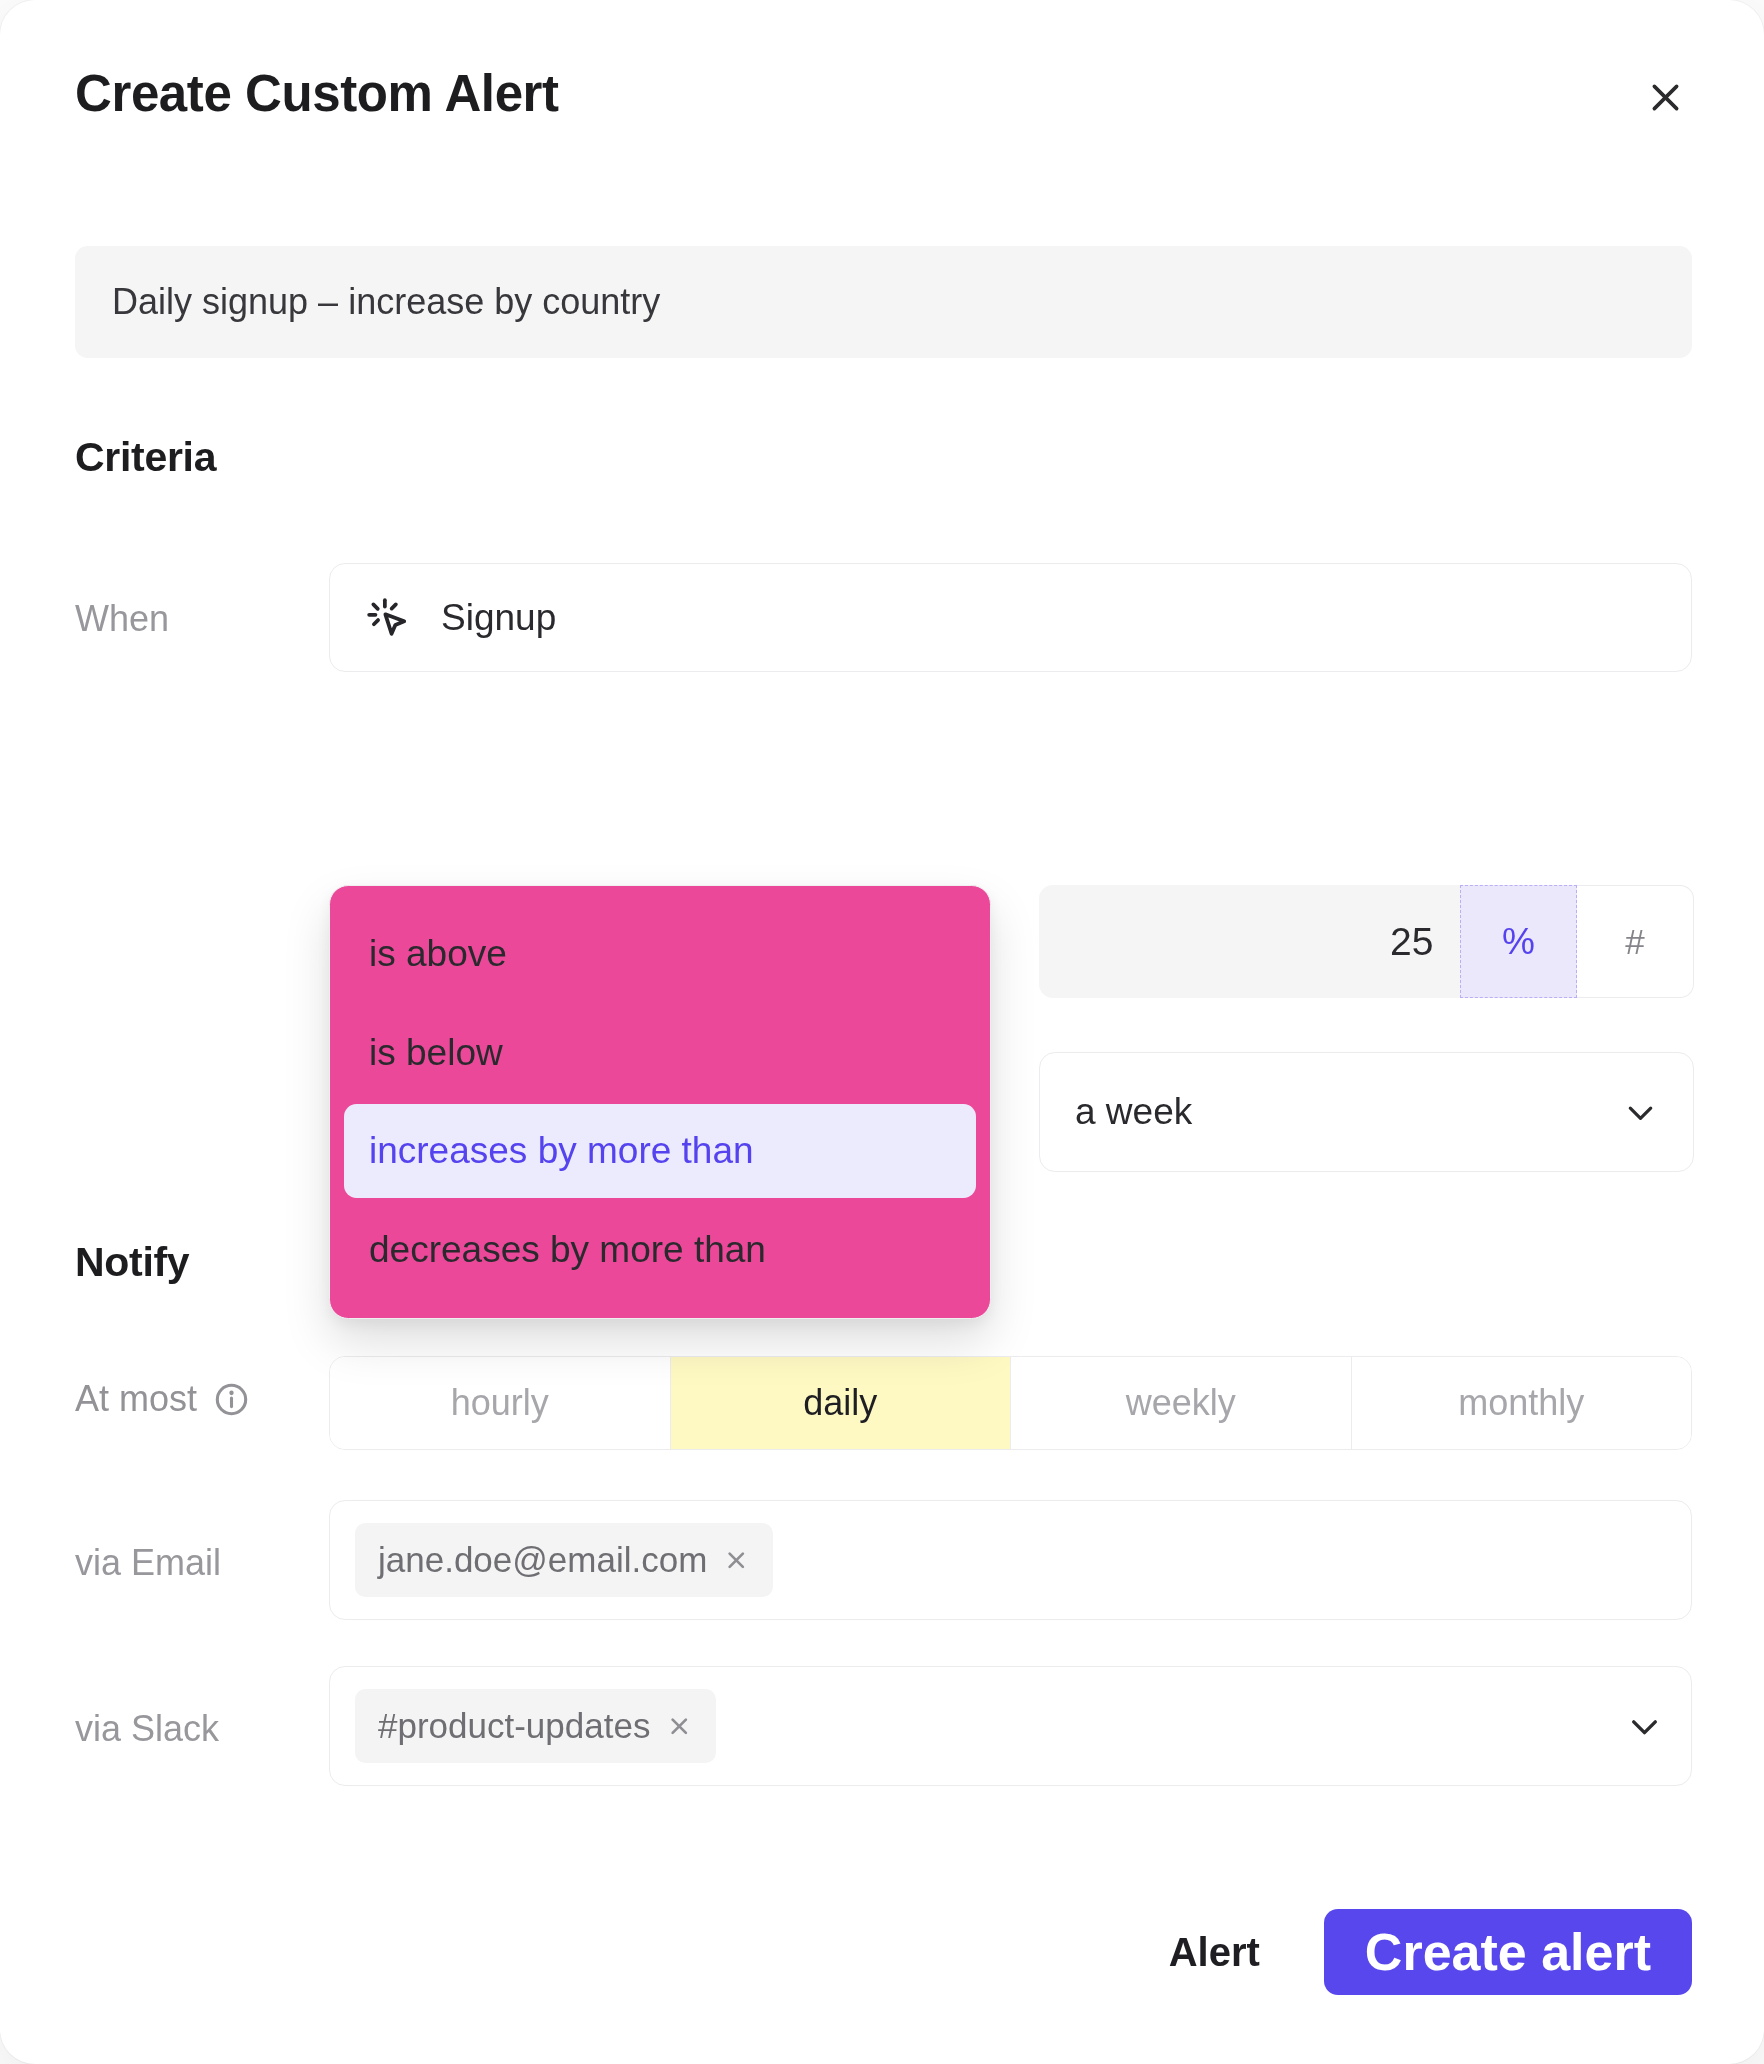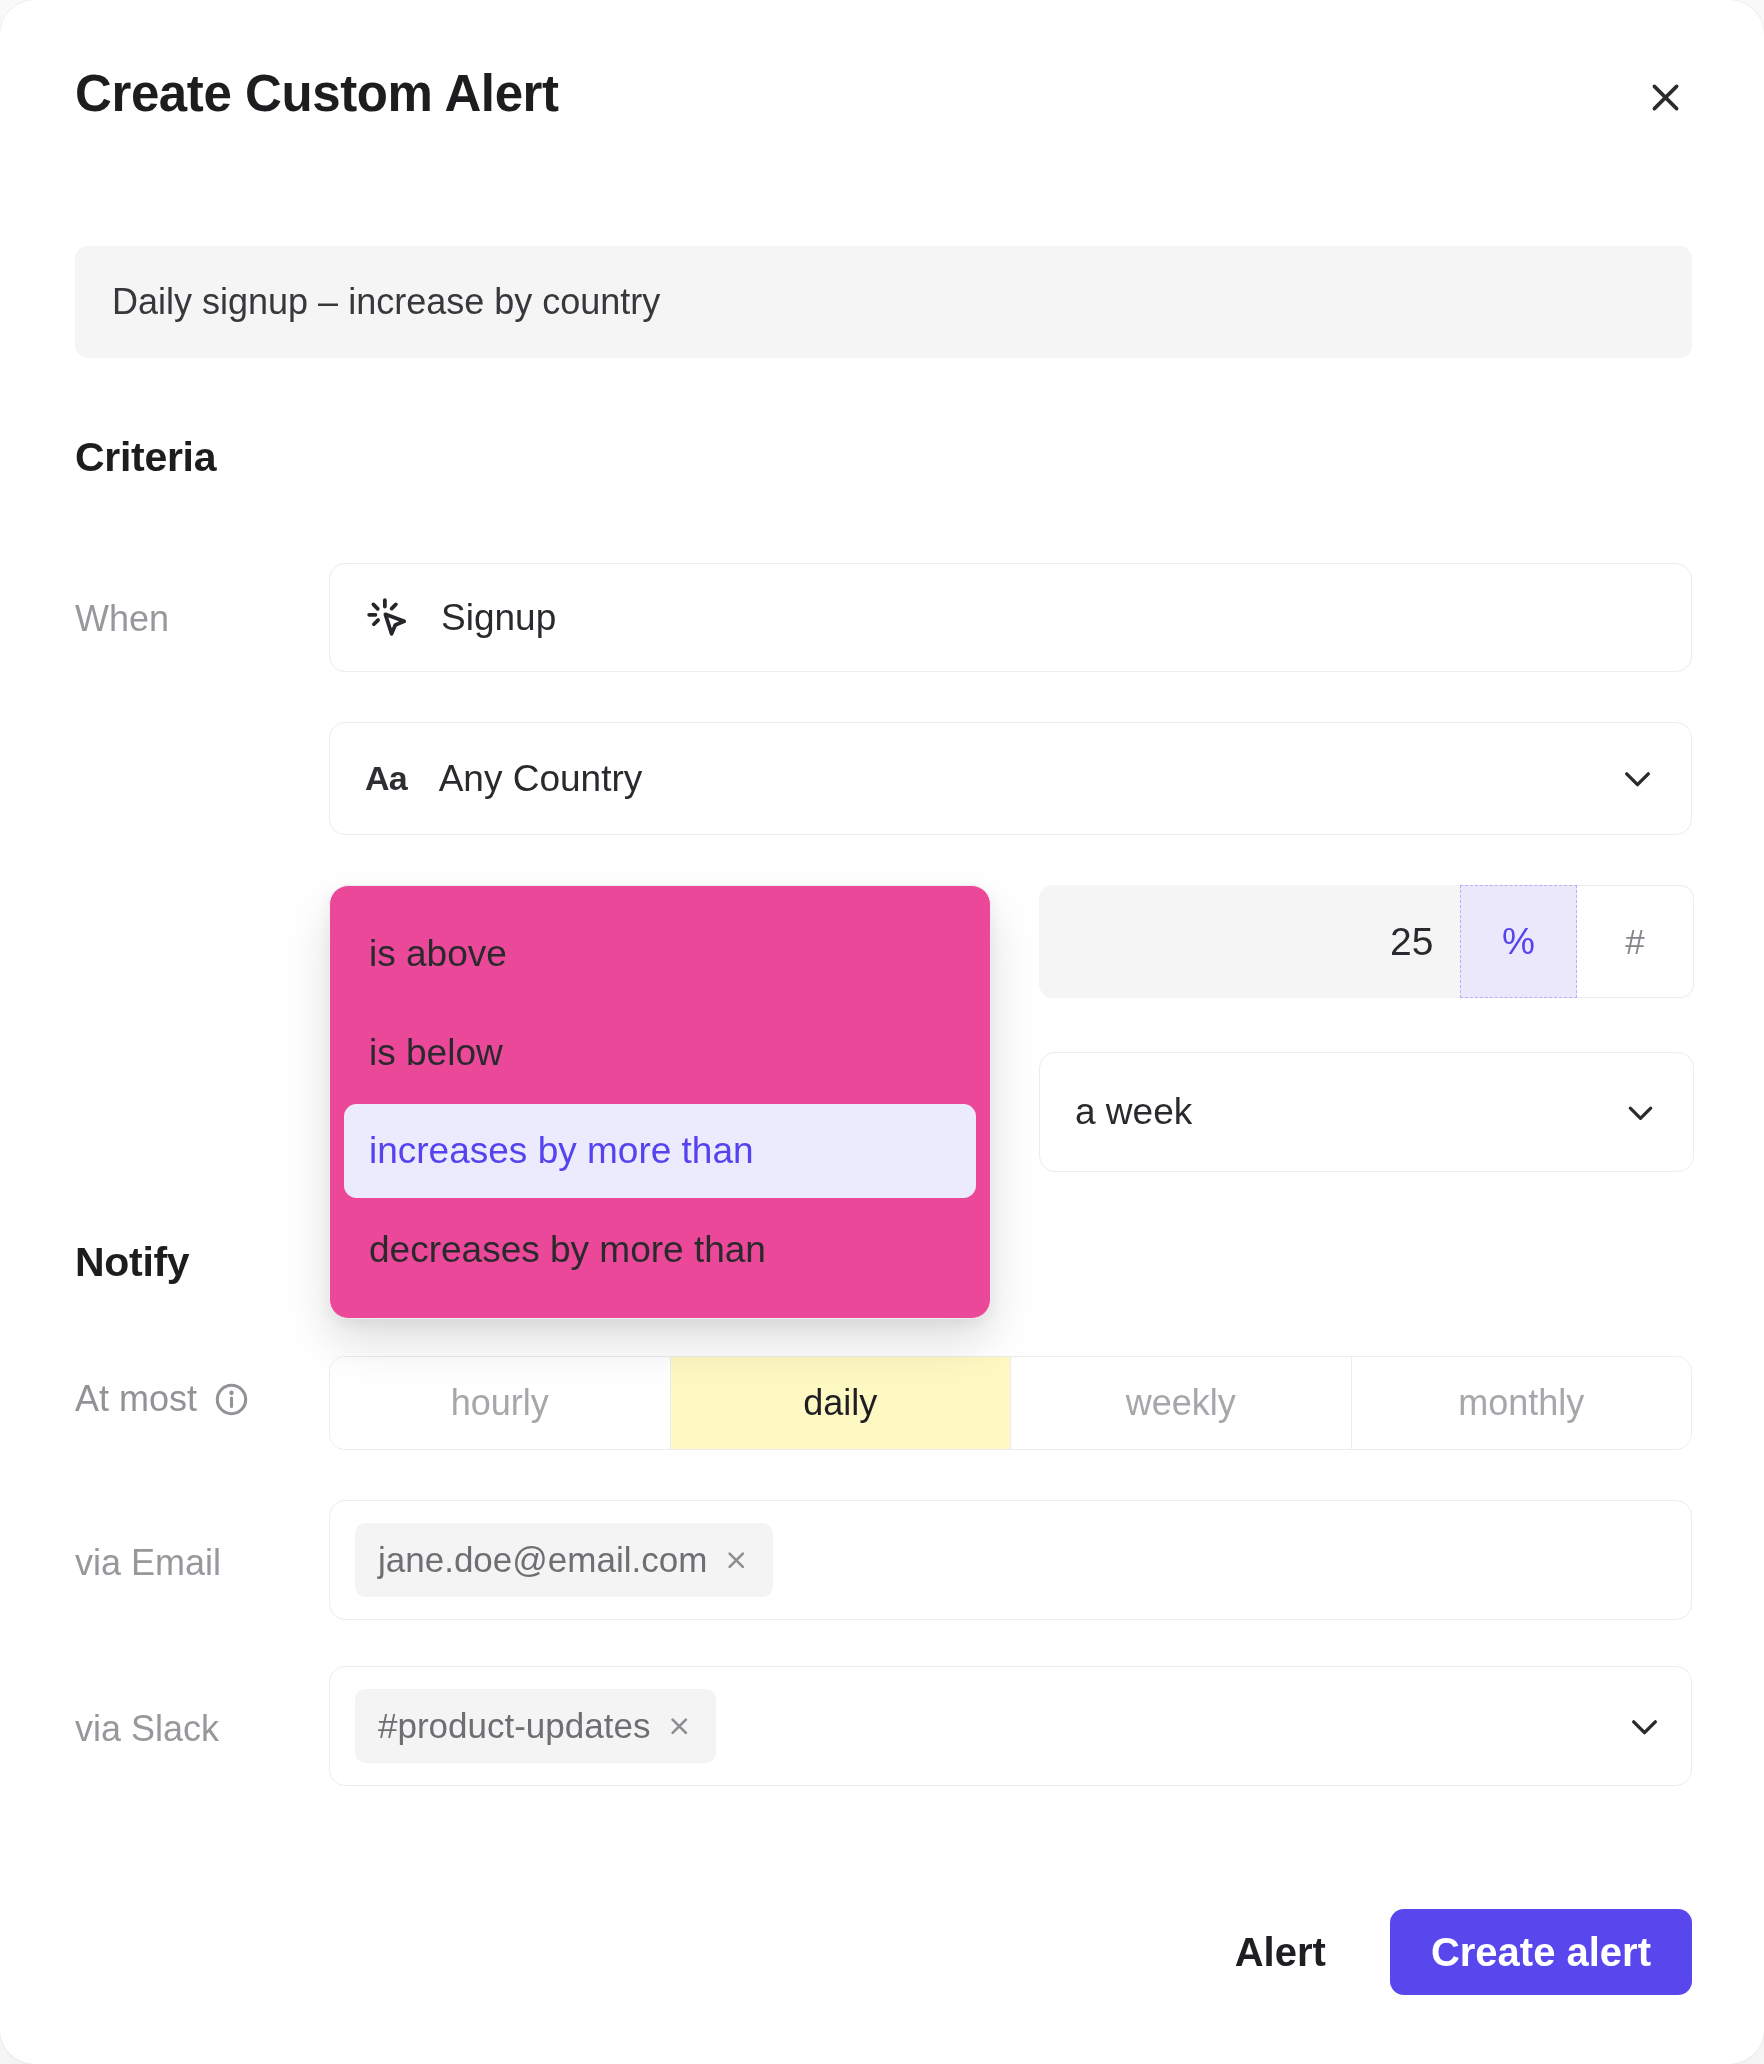--- a/index.html
+++ b/index.html
@@ -69,21 +69,21 @@
   .segment.selected { background:#fef9c3; color:#1f1f23; font-weight:500; }
 
   .chip {
     background:#f4f4f5; border-radius:10.6px; height:74px; display:flex; align-items:center;
     padding:0 23px; font-size:35px; color:#6e6e73; gap:16px; margin-left:25px;
   }
   .chip .x { display:flex; align-items:center; cursor:pointer; }
 
   .cancel-btn { font-size:40px; font-weight:600; color:#1f1f23; cursor:pointer; }
   .create-btn {
-    background:#5847ec; color:#fff; font-size:40px; font-weight:600;
+    background:#5847ec; color:#fff; font-size:52px; font-weight:600;
     border:none; border-radius:14px; height:86px; padding:0 41px; cursor:pointer;
     display:flex; align-items:center; justify-content:center;
   }
   svg { display:block; }
 </style>
 </head>
 <body>
 
 <div class="stage">
   <div class="modal">
@@ -112,29 +112,20 @@
           <line x1="8" y1="7" x2="12.2" y2="11.2"></line>
           <line x1="4" y1="17" x2="10" y2="17"></line>
           <line x1="8.5" y1="26" x2="12.5" y2="22"></line>
           <line x1="29.5" y1="7" x2="25.5" y2="11"></line>
           <path d="M19.5 16.5 L37.5 23.2 L29 26.6 L25.4 35 Z"></path>
         </svg>
       </span>
       <span class="field-text placeholder">Signup</span>
     </div>
 
-    <div class="abs field" style="left:329px; top:722px; width:1363px; height:113px; padding:0 35px; gap:32px;">
-      <span style="font-size:34px; font-weight:600; color:#2f2f33; letter-spacing:-0.9px;">Aa</span>
-      <span class="field-text">Any Country</span>
-      <span class="chev" style="margin-left:auto;">
-        <svg width="37" height="37" viewBox="0 0 24 24" fill="none" stroke="#2b2b2e" stroke-width="2.2" stroke-linecap="round" stroke-linejoin="round">
-          <polyline points="5,9 12,16 19,9"></polyline>
-        </svg>
-      </span>
-    </div>
 
     <div class="abs menu">
       <div class="menu-item">is above</div>
       <div class="menu-item">is below</div>
       <div class="menu-item selected">increases by more than</div>
       <div class="menu-item">decreases by more than</div>
     </div>
 
     <div class="abs thresh">
       <div class="thresh-num">

